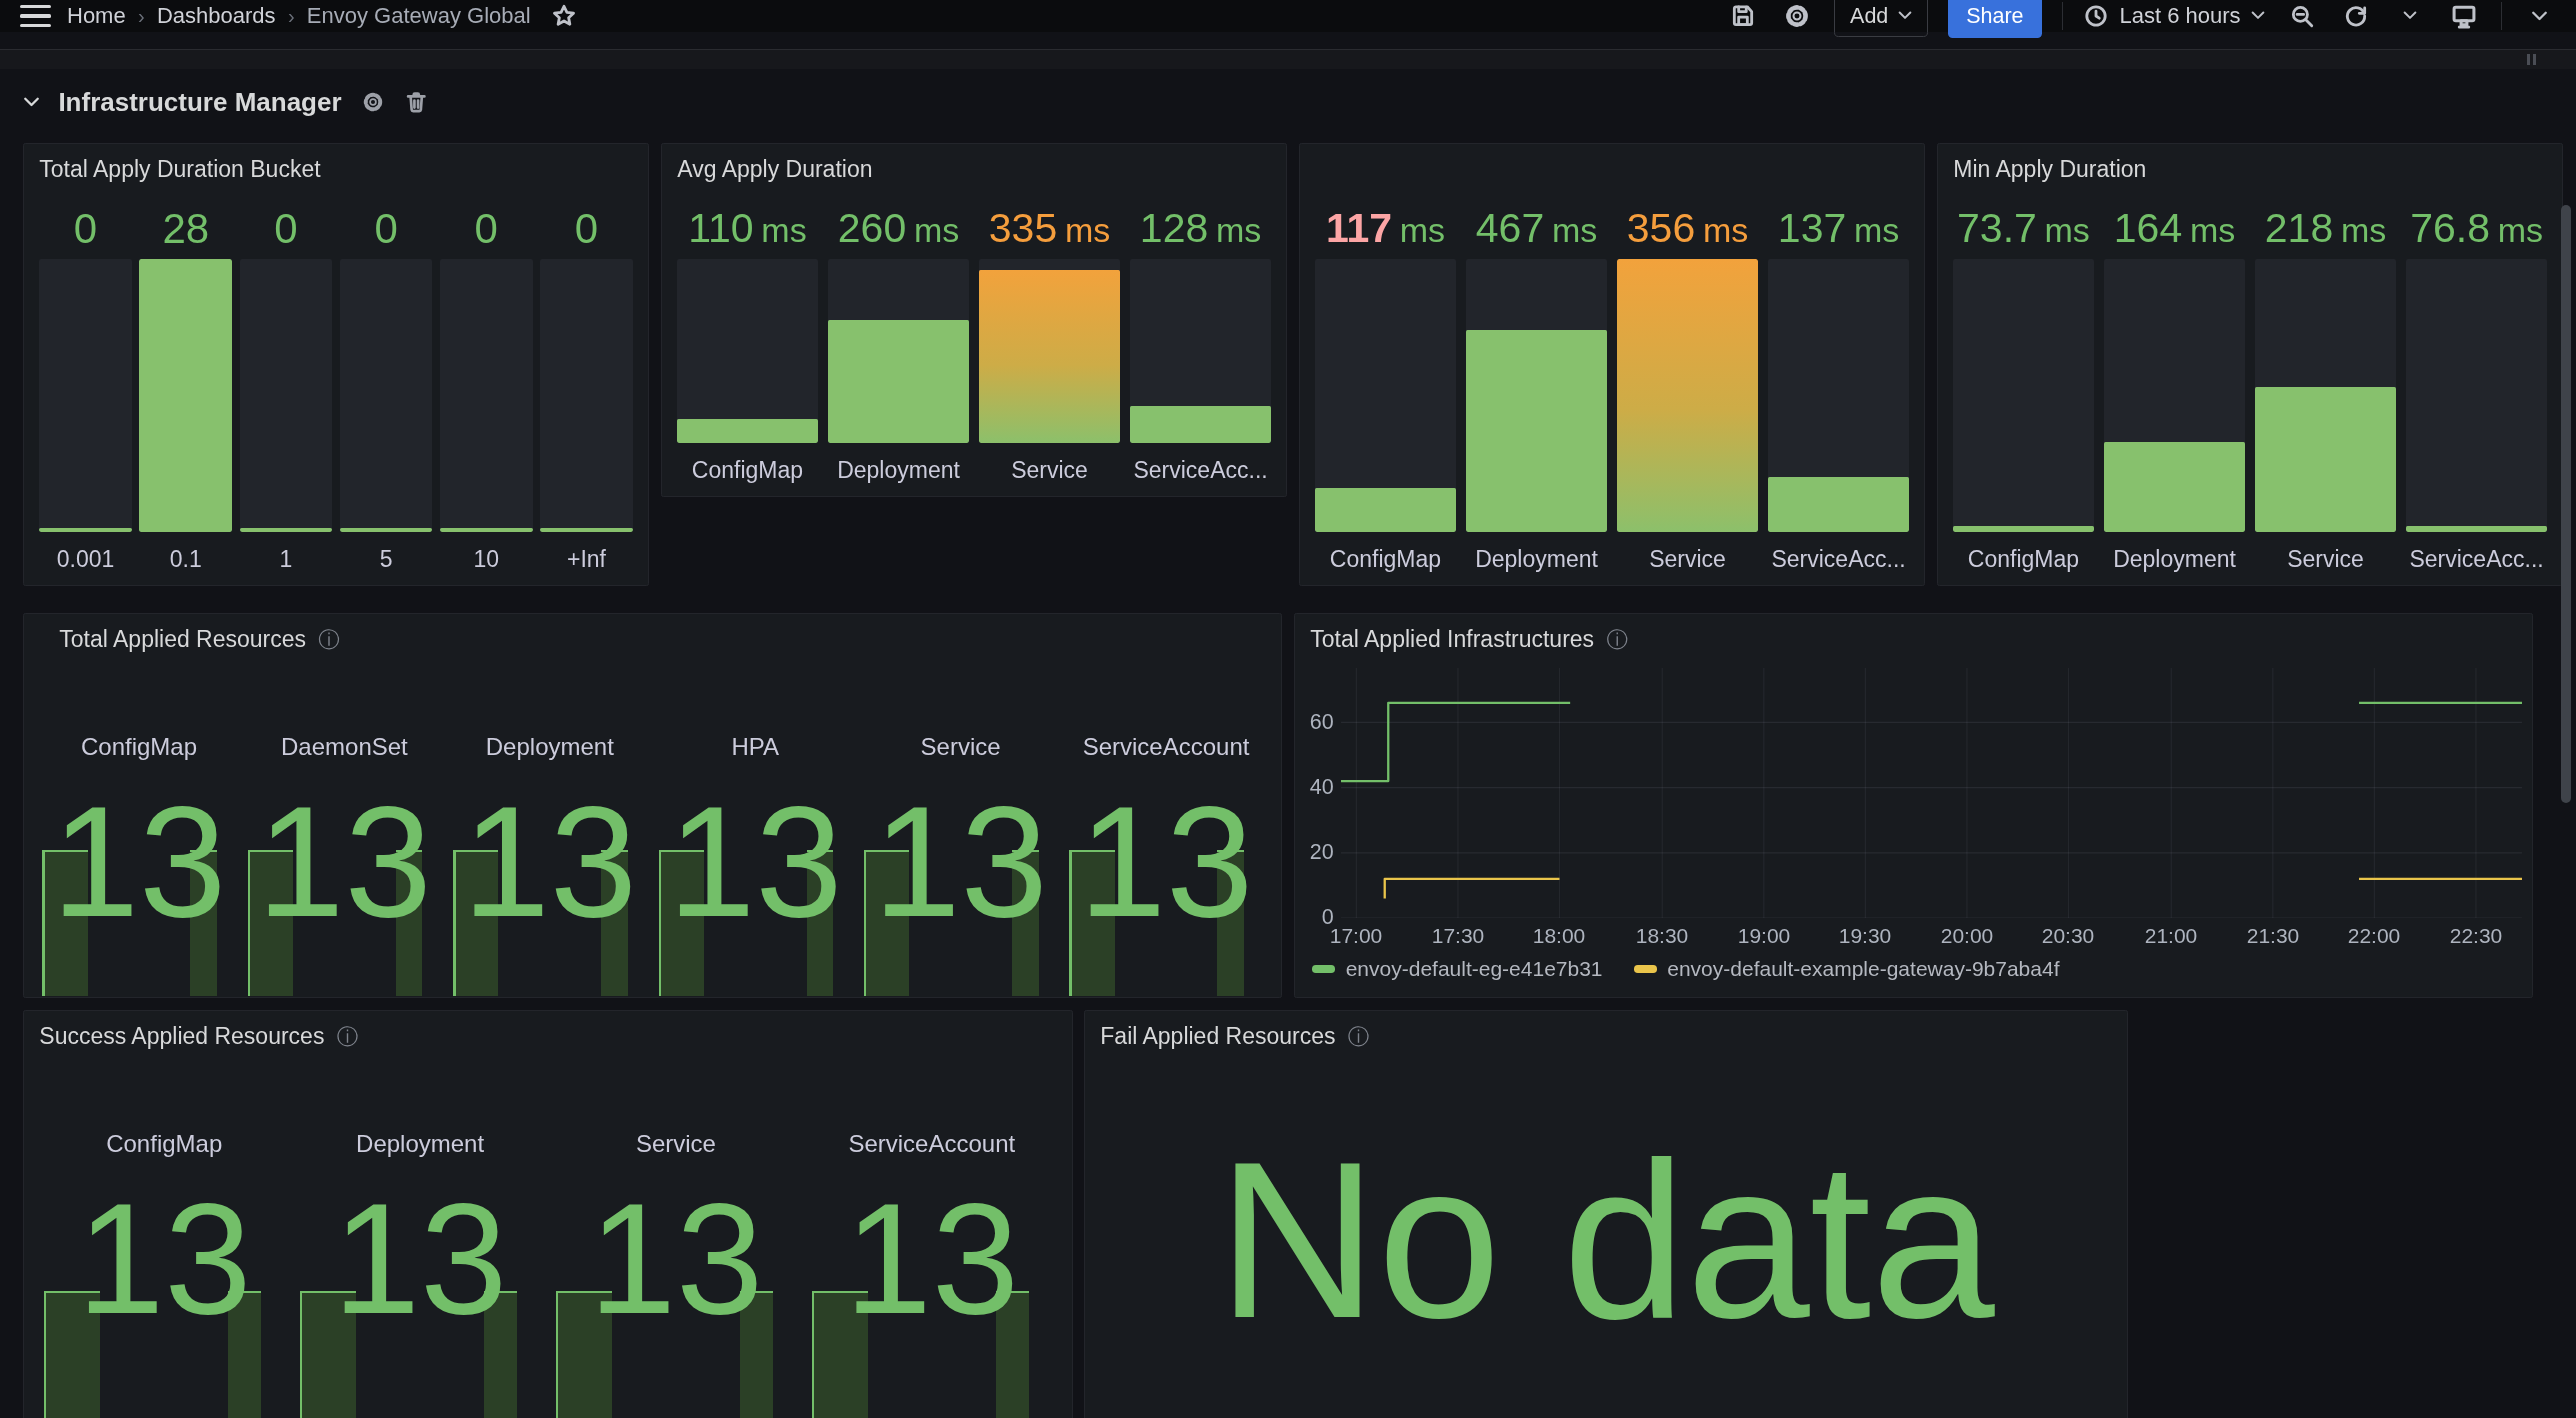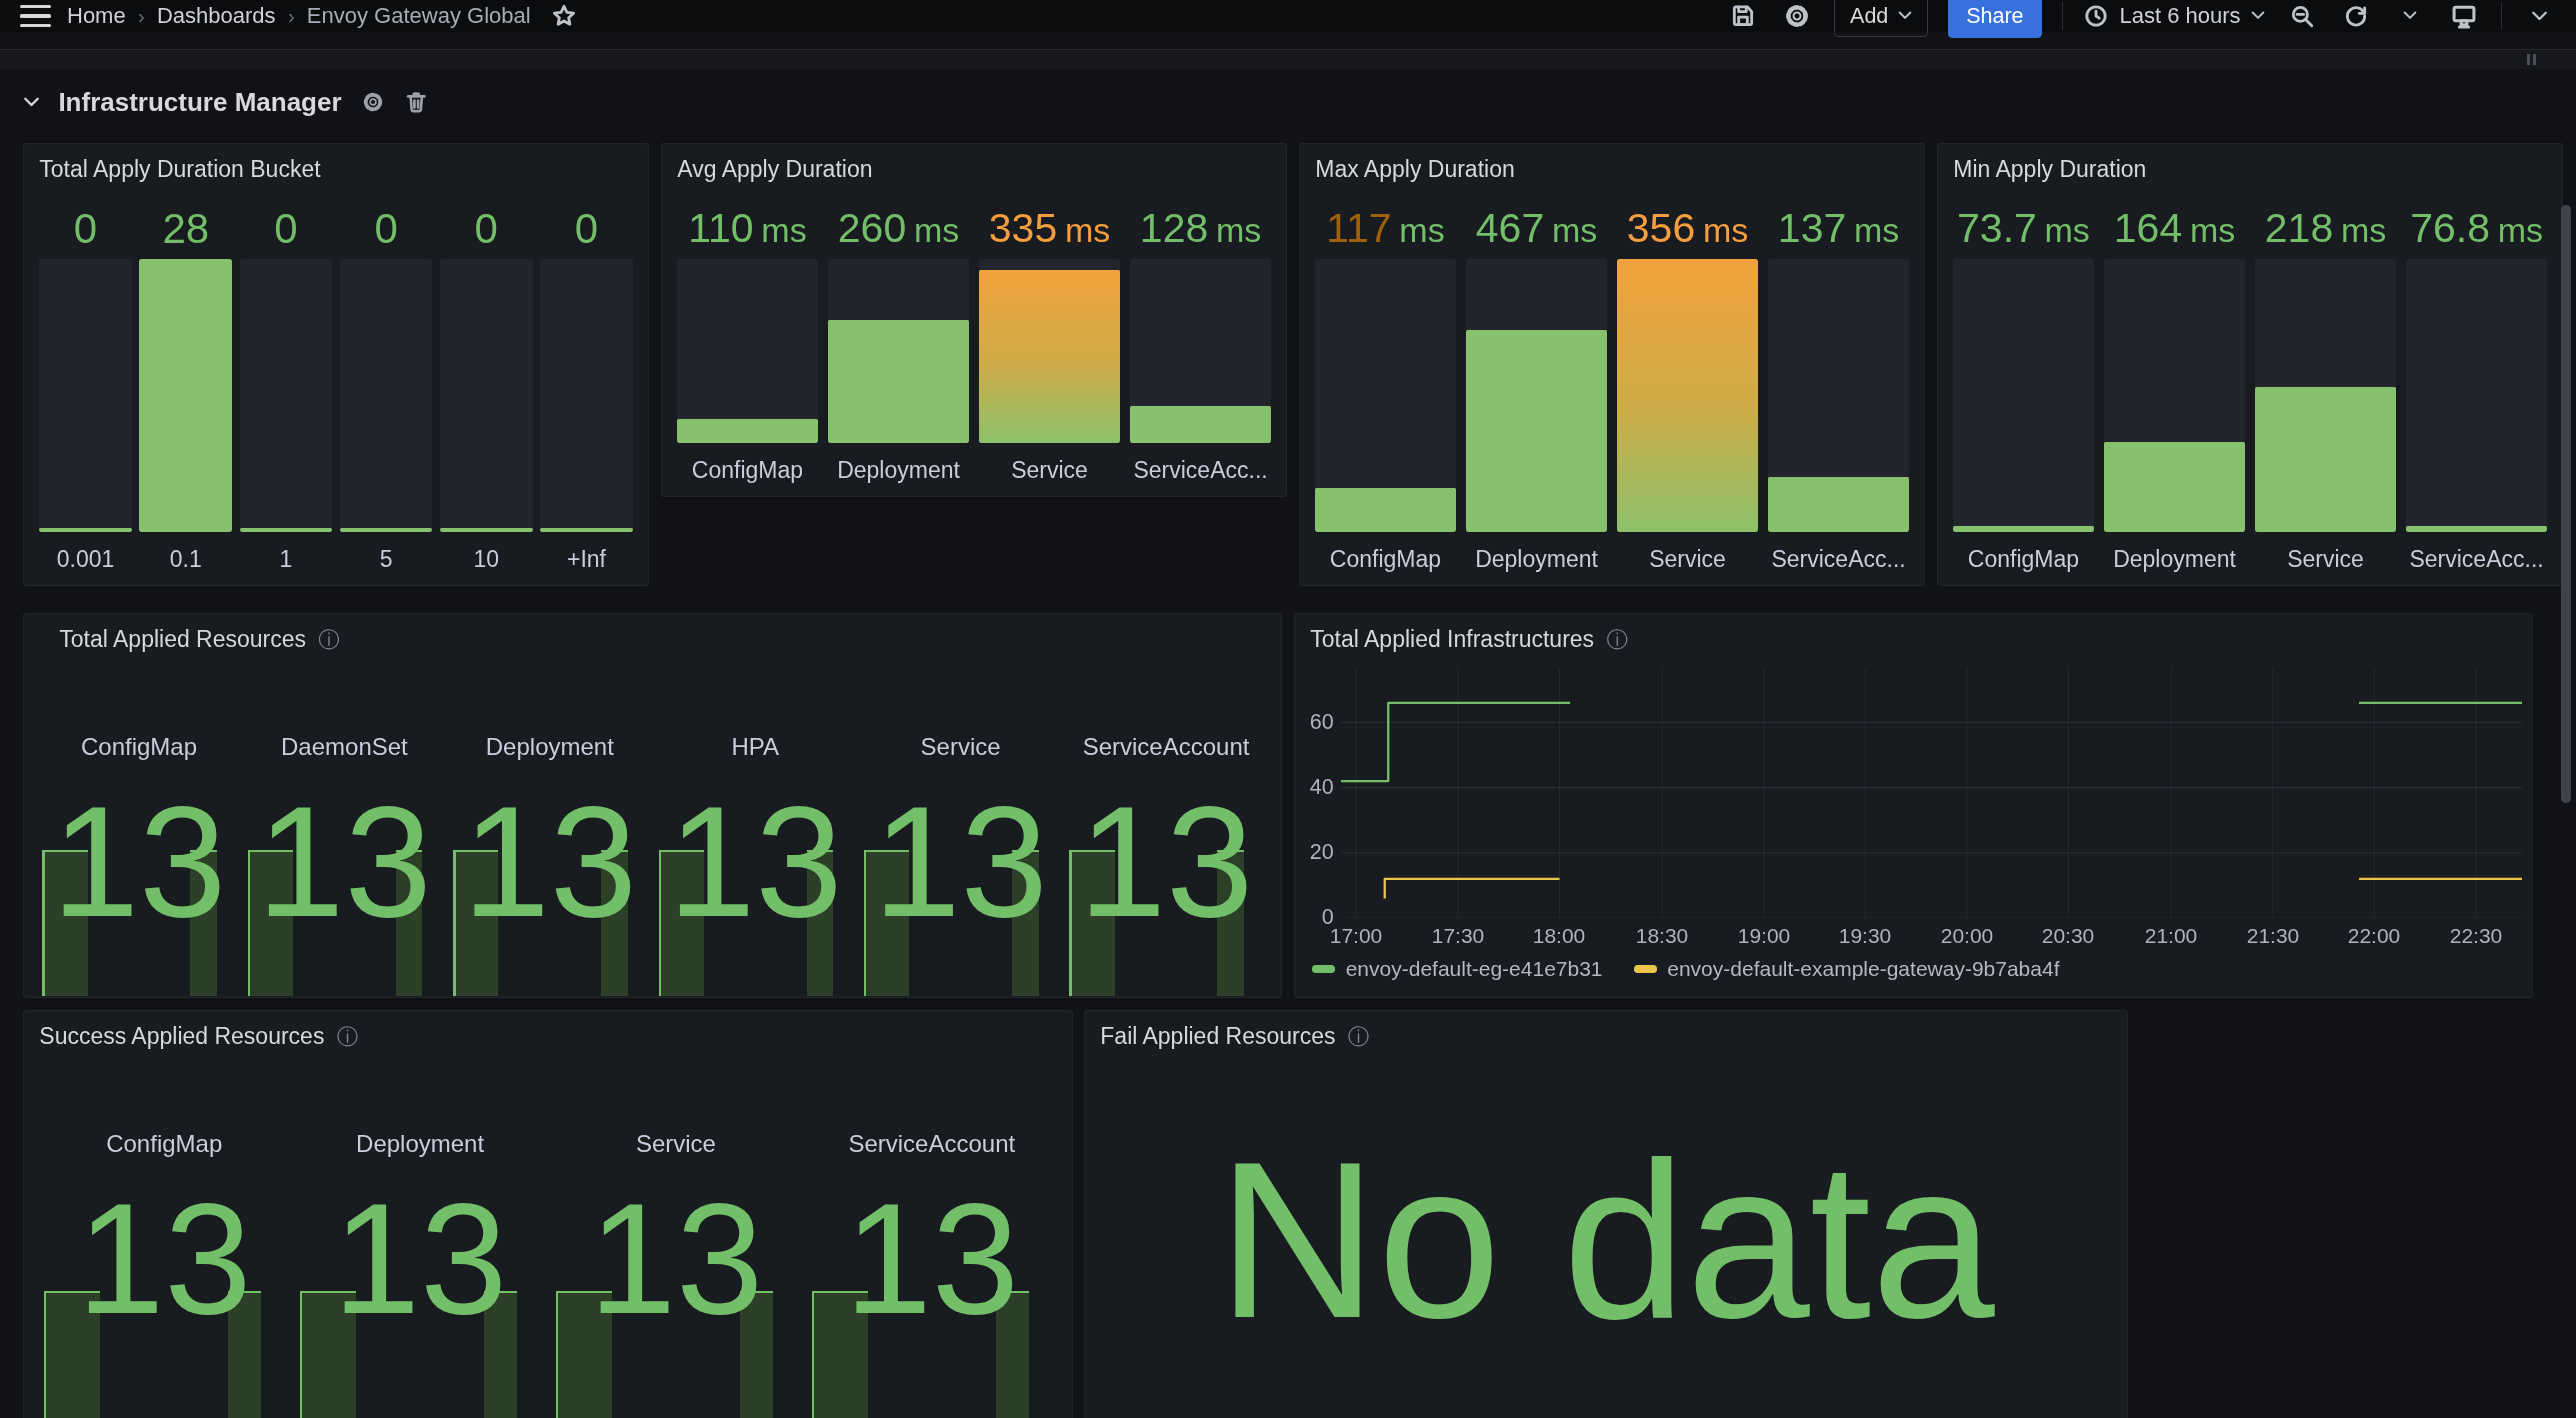--- a/index.html
+++ b/index.html
@@ -292,27 +292,24 @@
         </div>
         <div class="bg-track">
           <div class="bg-fill" style="height: 20%;"></div>
         </div>
         <div class="bg-label">ServiceAcc...</div>
       </div>
     </div>
 </div>
 
 <div class="panel" style="left:1299px; top:143px; width:626px; height:443px;">
-  <div class="panel-title">
-      <span class="pt-text">Max Apply Duration</span>
-    </div>
   <div class="bg-wrap" style="gap:10.7px;">
       <div class="bg-col">
         <div class="bg-val">
-          <span class="bg-num" style="color: #a16207;">117</span>
+          <span class="bg-num" style="color: #fca5a5; font-weight: bold;">117</span>
           <span class="bg-unit" style="color: rgb(115, 191, 105);">ms</span>
         </div>
         <div class="bg-track">
           <div class="bg-fill" style="height: 16%;"></div>
         </div>
         <div class="bg-label">ConfigMap</div>
       </div>
       <div class="bg-col">
         <div class="bg-val">
           <span class="bg-num" style="color: rgb(115, 191, 105);">467</span>

